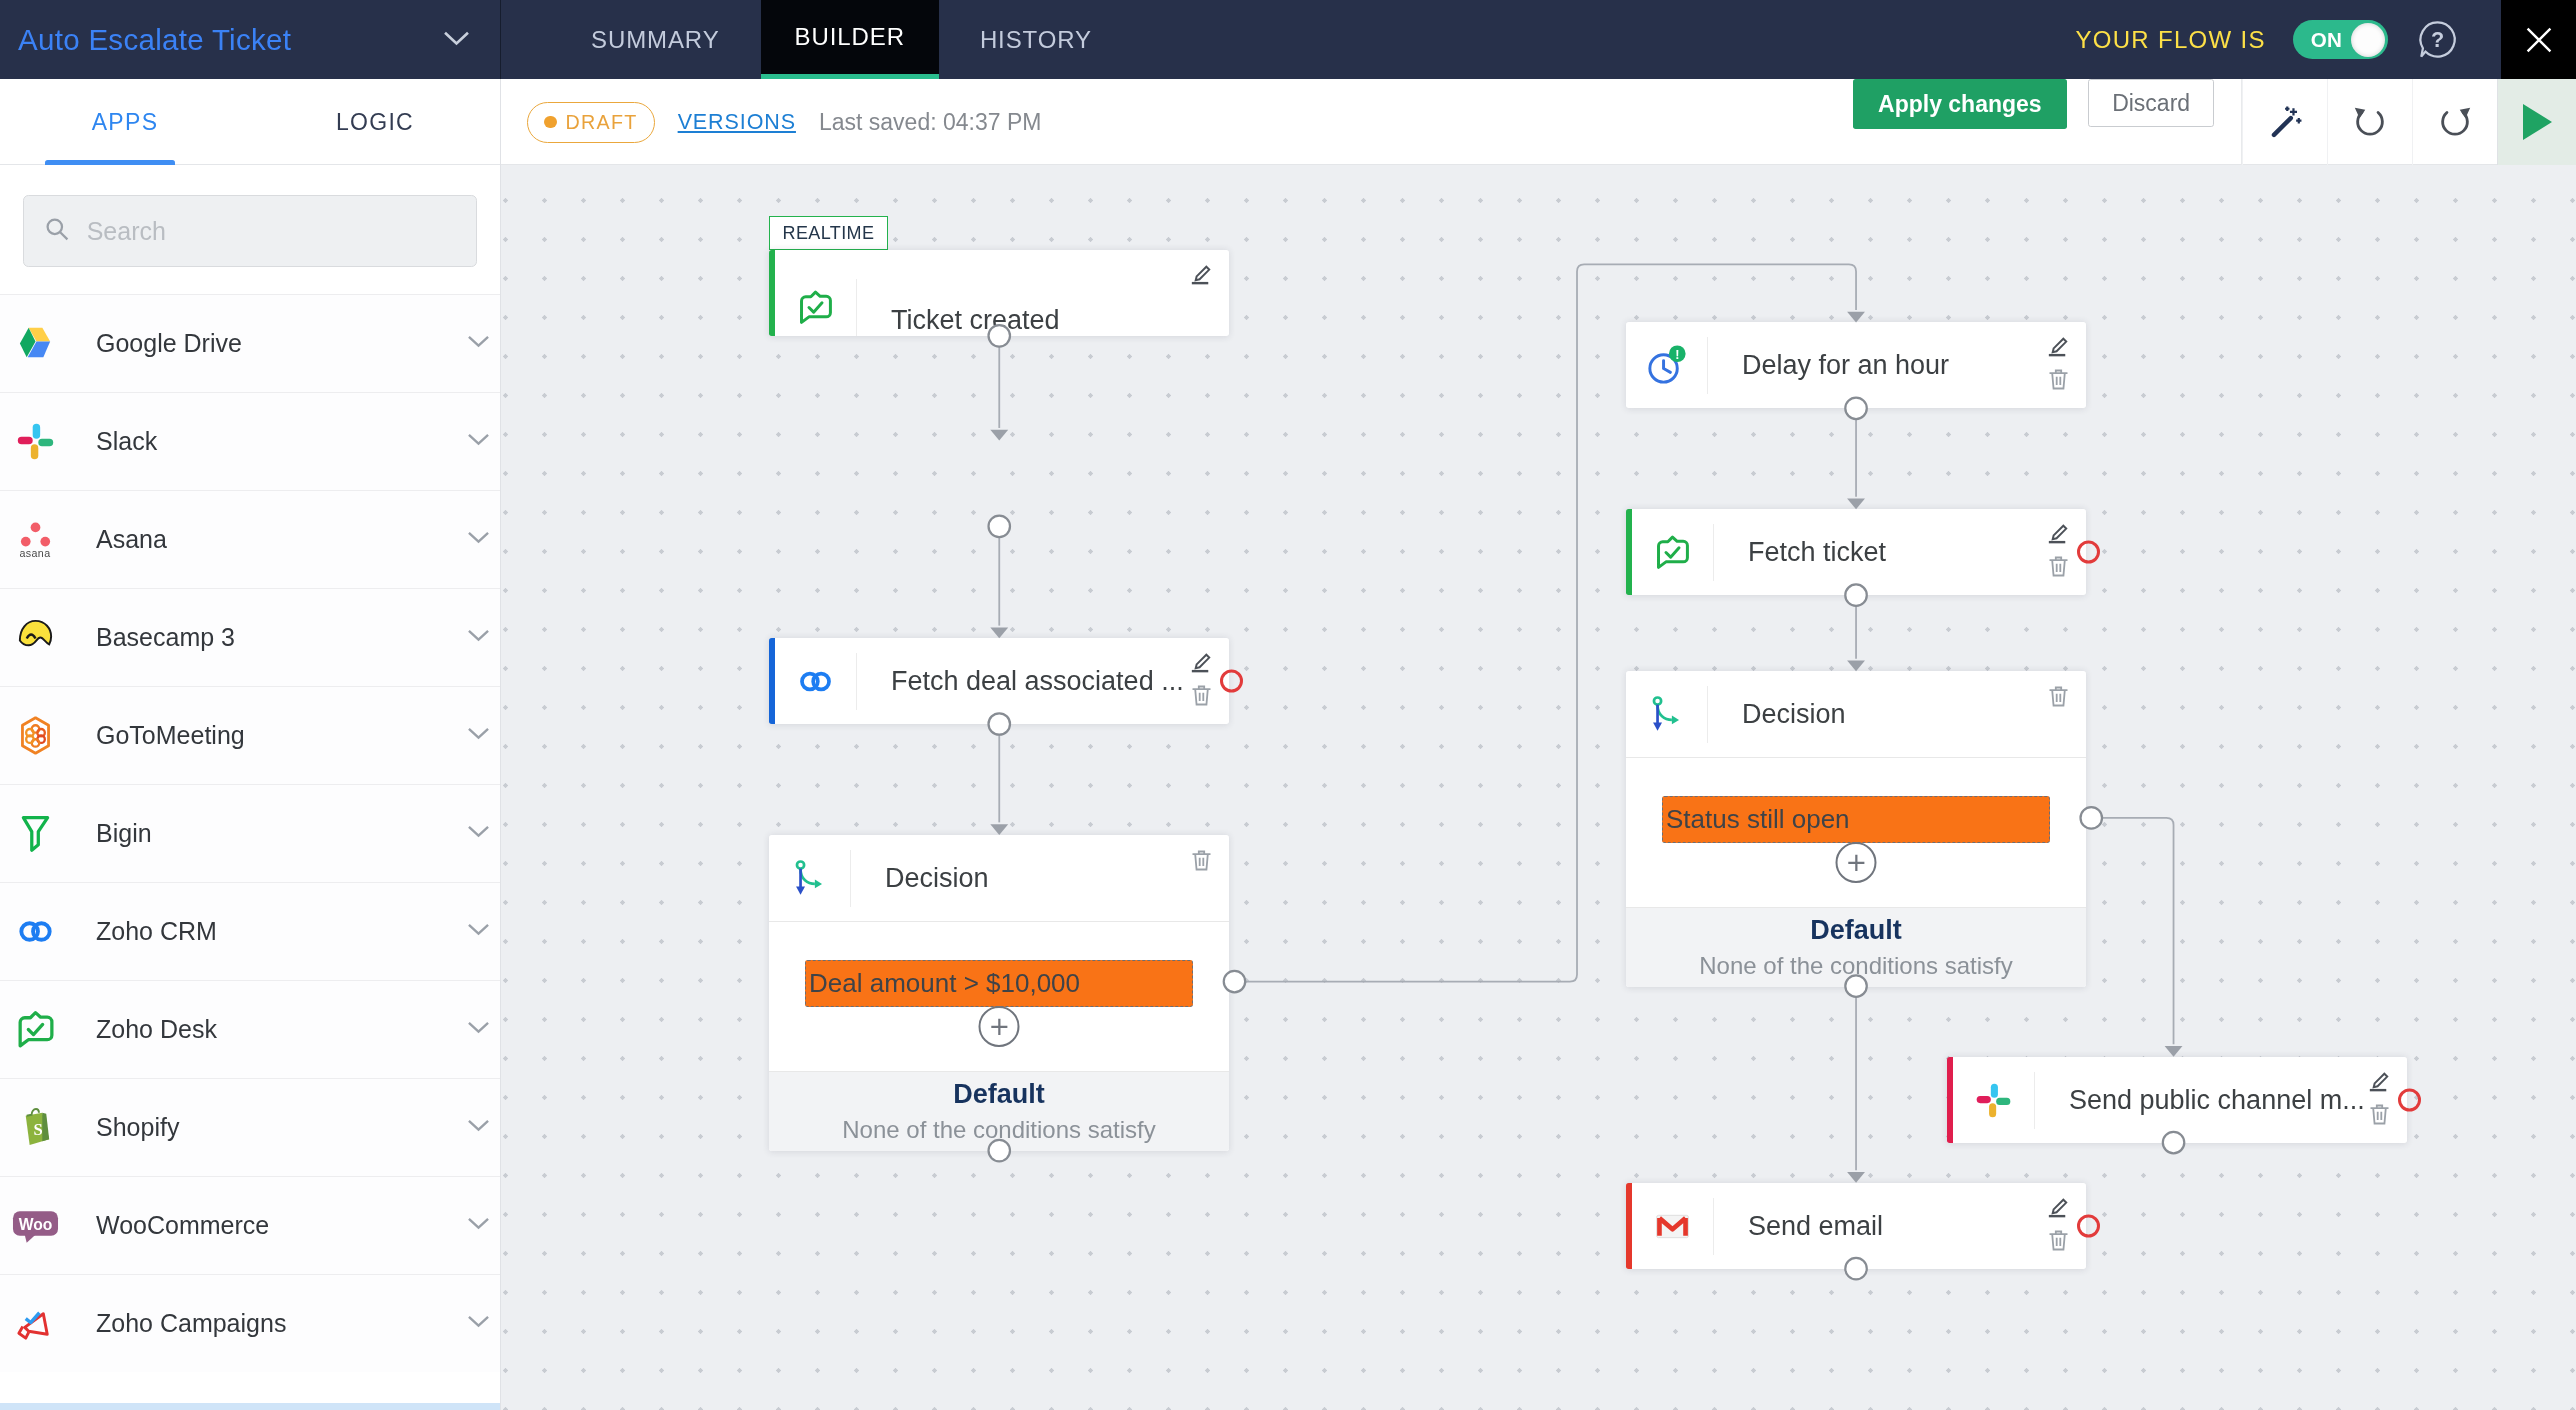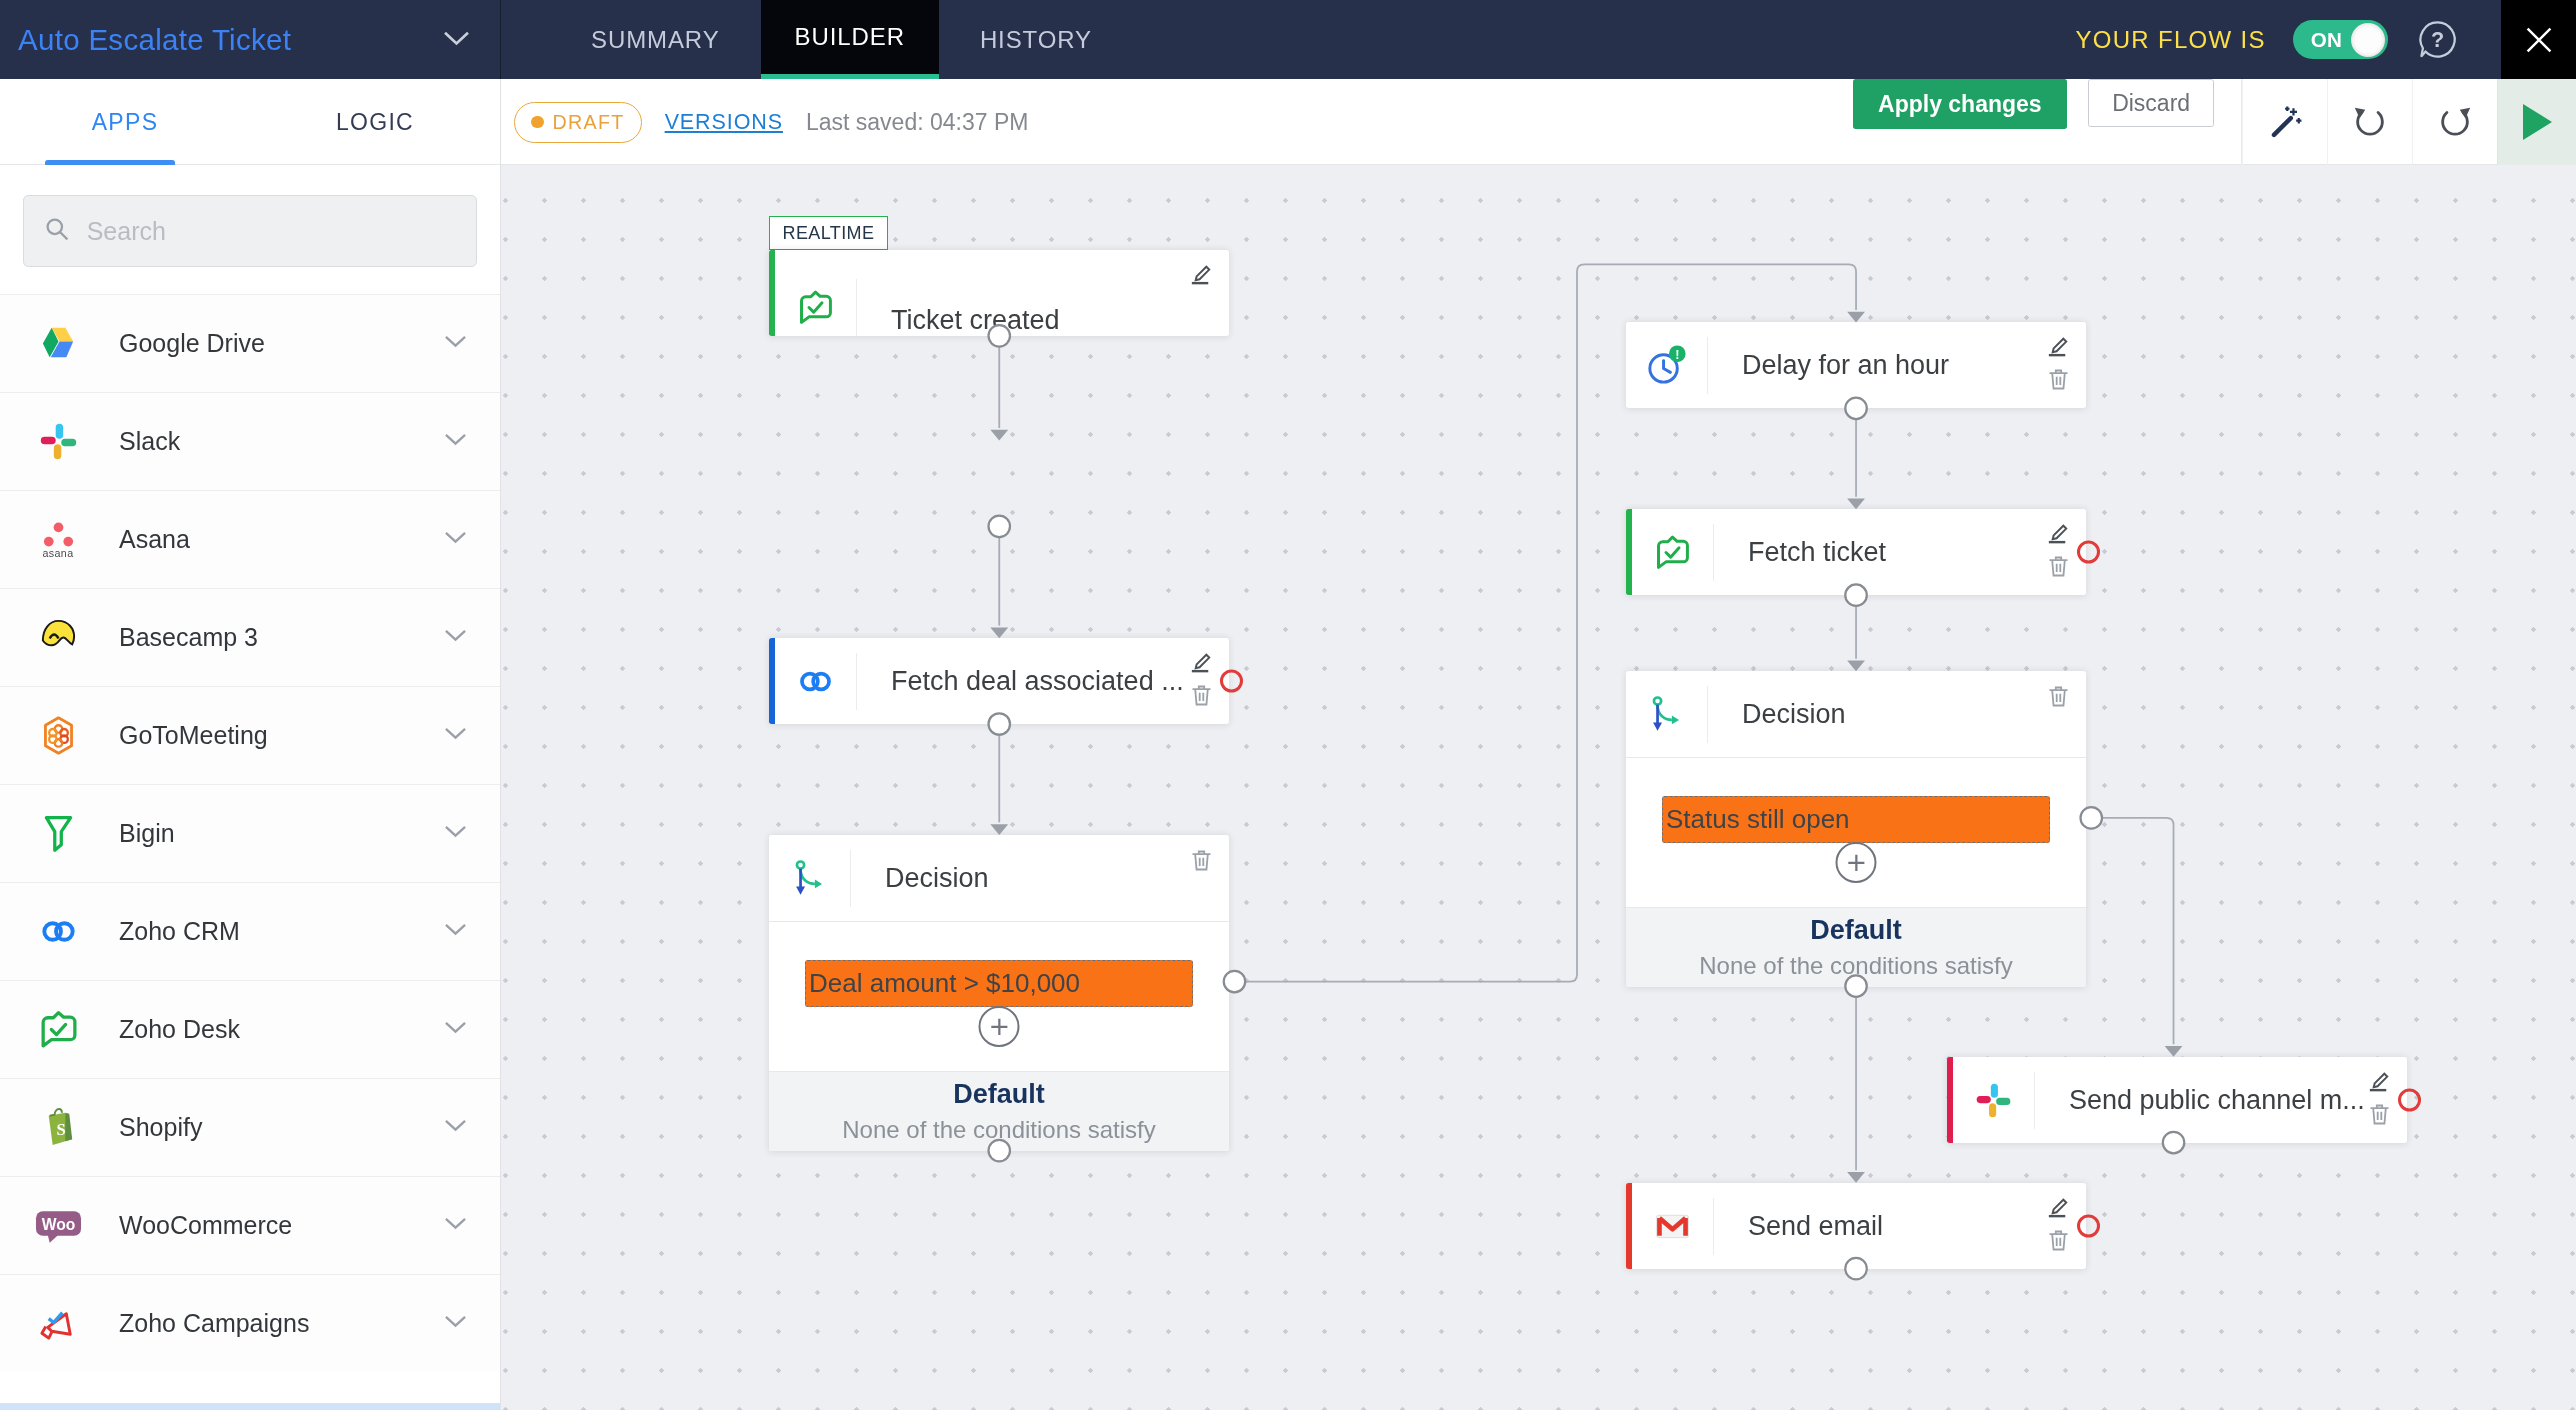--- a/index.html
+++ b/index.html
@@ -20,40 +20,40 @@
   .toggle-knob { position:absolute; right:2.7px; top:2.7px; width:34px; height:34px; background:#fdfdfd; border-radius:50%; box-shadow:inset 0 0 5.4px rgba(0,0,0,.18); }
   .help-btn { width:45px; height:45px; display:flex; align-items:center; justify-content:center; cursor:pointer; margin-right:14.3px; }
   .close-btn { width:75px; height:79px; background:#000000; display:flex; align-items:center; justify-content:center; cursor:pointer; }
 
   
   #subbar { position:absolute; left:0; top:79px; width:2576px; height:86px; background:#ffffff; border-bottom:0.9px solid #e4e6e9; }
   .side-tabs { position:absolute; left:0; top:0; width:501px; height:86px; display:flex; border-right:0.9px solid #e0e2e6; }
   .side-tab { flex:1; display:flex; align-items:center; justify-content:center; font-size:23px; letter-spacing:1.3px; color:#333c52; cursor:pointer; }
   .side-tab.active { color:#2e86f0; }
   .apps-underline { position:absolute; left:45px; bottom:0; width:130px; height:5.4px; background:#3f8ef3; border-radius:2.7px 2.7px 0 0; }
-  .draft-area { position:absolute; left:514px; top:0; height:86px; display:flex; align-items:center; gap:23px; }
+  .draft-area { position:absolute; left:527px; top:0; height:86px; display:flex; align-items:center; gap:23px; }
   .draft-pill { display:flex; align-items:center; gap:9px; height:41px; padding:0 16px; border:1.8px solid #eaa73c; border-radius:20.6px; }
   .draft-dot { width:12.5px; height:12.5px; border-radius:50%; background:#f0a12e; }
   .draft-text { color:#e9a23b; font-size:19.7px; letter-spacing:1.3px; }
   .versions-link { color:#1d7fd4; font-size:21.5px; letter-spacing:0.9px; text-decoration:underline; cursor:pointer; }
   .last-saved { color:#85898f; font-size:23px; }
   .subbar-actions { position:absolute; right:0; top:0; height:86px; display:flex; align-items:flex-start; }
   .apply-btn { height:50px; padding:0 25px; background:#1fa064; color:#ffffff; border:none; border-radius:2.7px; font-size:23px; font-weight:bold; font-family:"Liberation Sans",sans-serif; cursor:pointer; }
   .discard-btn { height:48px; padding:0 23px; margin-left:21.5px; background:#ffffff; color:#6b7077; border:1.8px solid #c9ccd0; border-radius:2.7px; font-size:23px; font-family:"Liberation Sans",sans-serif; cursor:pointer; }
   .subbar-sep { width:0.9px; height:86px; background:#e8eaec; margin-left:27px; }
   .icon-btn { width:85px; height:86px; display:flex; align-items:center; justify-content:center; cursor:pointer; border-left:0.9px solid #f0f1f3; }
   .run-area { width:79px; height:86px; background:#e3ece6; border-left:0.9px solid #dfe2e5; display:flex; align-items:center; justify-content:center; cursor:pointer; }
   .play-tri { width:0; height:0; border-left:29px solid #1fa363; border-top:18px solid transparent; border-bottom:18px solid transparent; }
 
   
   #sidebar { position:absolute; left:0; top:165px; width:501px; height:1246px; background:#ffffff; border-right:0.9px solid #e0e2e6; }
   .search-wrap { margin:30px 23px 27px 23px; height:72px; background:#eef0f2; border:0.9px solid #d9dbde; border-radius:5.4px; display:flex; align-items:center; padding:0 19.7px; }
   .search-wrap input { flex:1; border:none; outline:none; background:transparent; font-size:25px; color:#444; margin-left:16px; font-family:"Liberation Sans",sans-serif; }
   .search-wrap input::placeholder { color:#b9bdc2; }
-  .app-row { height:98px; border-top:0.9px solid #ededef; display:flex; align-items:center; padding:0 33px; cursor:pointer; background:#fdfdfe; }
+  .app-row { height:98px; border-top:0.9px solid #ededef; display:flex; align-items:center; padding:0 10px; cursor:pointer; background:#fdfdfe; }
   .app-icon { width:50px; height:50px; display:flex; align-items:center; justify-content:center; flex-direction:column; }
   .app-label { margin-left:36px; font-size:25px; color:#33373c; }
   .app-chevron { margin-left:auto; }
   .asana-word { font-size:10.7px; color:#4a4a4a; margin-top:-2.7px; letter-spacing:0.4px; }
   .sidebar-strip { position:absolute; left:0; bottom:0; width:100%; height:8px; background:#cfe4f8; }
 
   
   #canvas { position:absolute; left:502px; top:165px; width:2074px; height:1245px;
     background-color:#edeff2;
     background-image:radial-gradient(circle, #c8ccd2 2px, transparent 2.3px);

